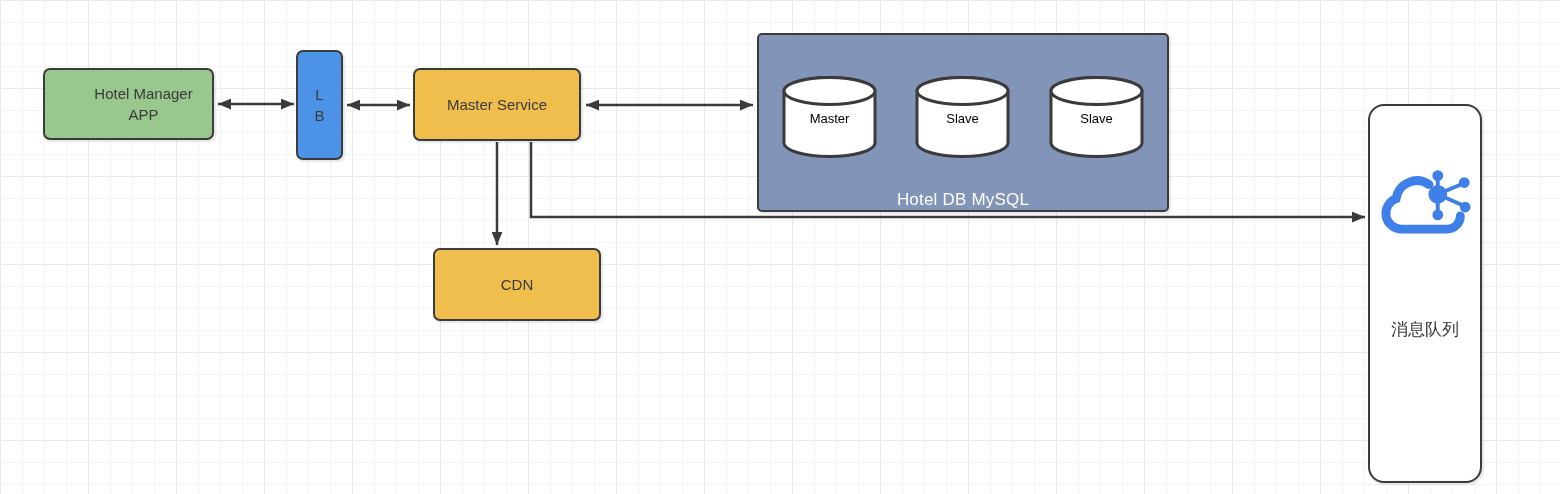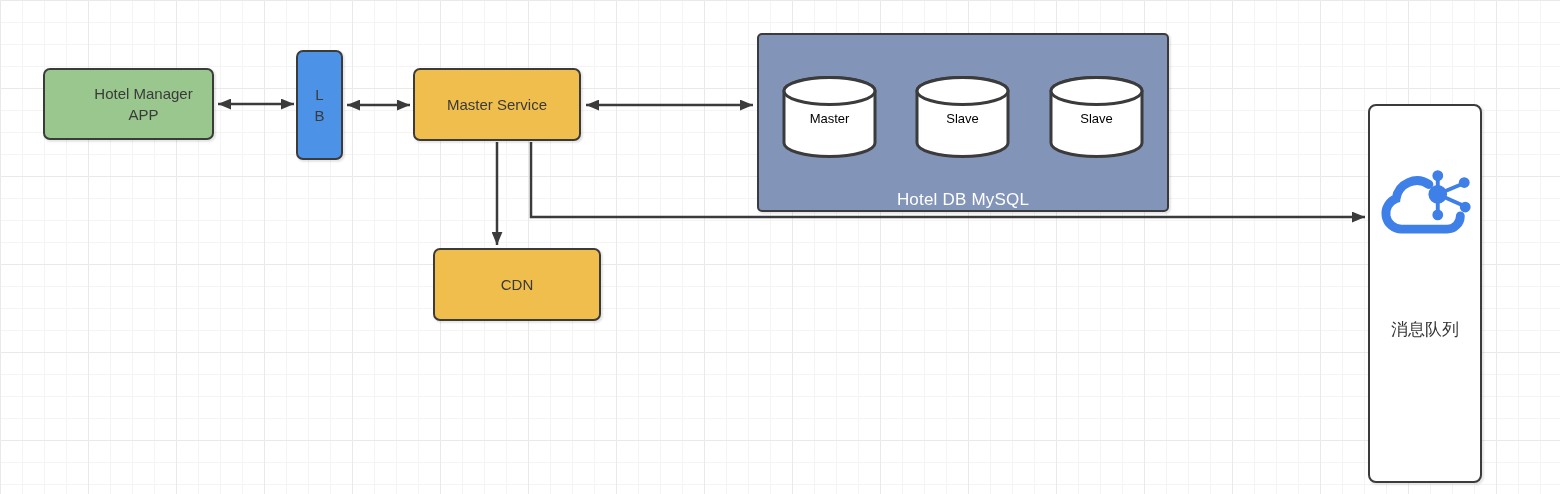--- a/index.html
+++ b/index.html
@@ -25,21 +25,21 @@
   .node-green{left:43px;top:68px;width:171px;height:72px;background:#99C78D;padding-left:30px;}
   .node-lb{left:296px;top:50px;width:47px;height:110px;background:#4C93E8;}
   .node-service{left:413px;top:68px;width:168px;height:73px;background:#F0BE4D;}
   .node-cdn{left:413px;top:248px;width:168px;height:73px;background:#F0BE4D;margin-left:20px;}
   .db-group{left:757px;top:33px;width:412px;height:179px;background:#8294B7;border-radius:5px;justify-content:flex-end;}
   .db-title{margin-top:9px;color:#ffffff;font-size:17px;font-weight:500;letter-spacing:.2px;}
   .cyl{position:absolute;width:97px;height:88px;top:38px;}
   .cyl svg{position:absolute;left:0;top:0;width:100%;height:100%;}
   .cyl .cyl-label{position:absolute;left:0;right:0;top:35px;text-align:center;font-size:13px;color:#000000;}
   .cyl-1{left:22px;} .cyl-2{left:155px;} .cyl-3{left:289px;}
-  .node-mq{left:1368px;top:104px;width:114px;height:379px;background:#ffffff;border-radius:8px;justify-content:flex-start;}
+  .node-mq{left:1368px;top:104px;width:114px;height:379px;background:#ffffff;border-radius:16px;justify-content:flex-start;}
   .mq-icon{position:absolute;left:5px;top:62px;width:102px;height:84px;}
   .mq-label{position:absolute;left:0;right:0;top:213px;text-align:center;font-size:17px;font-weight:500;color:#333;}
   .watermark{
     position:absolute;top:464px;right:15px;z-index:5;
     font-size:17px;color:#c7c7c7;letter-spacing:.5px;white-space:nowrap;
   }
 </style>
 </head>
 <body>
 

